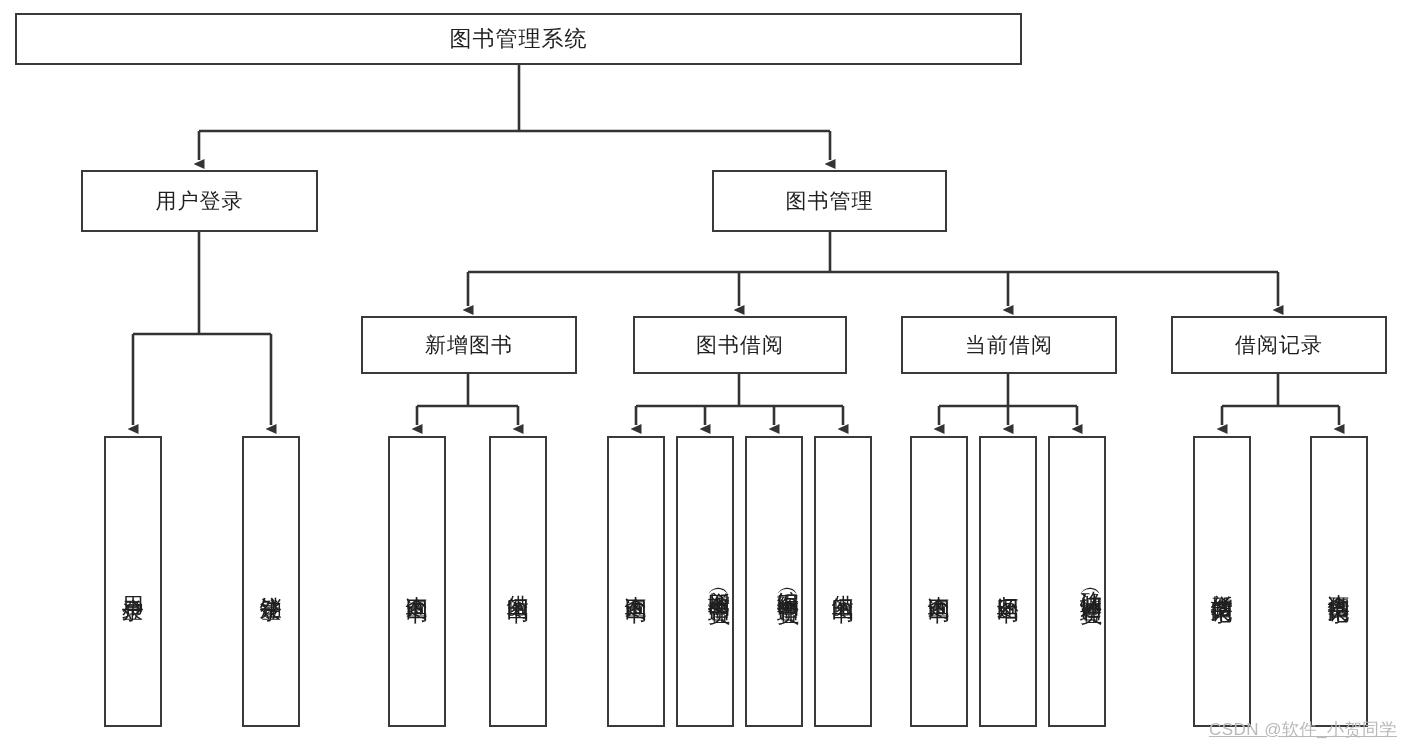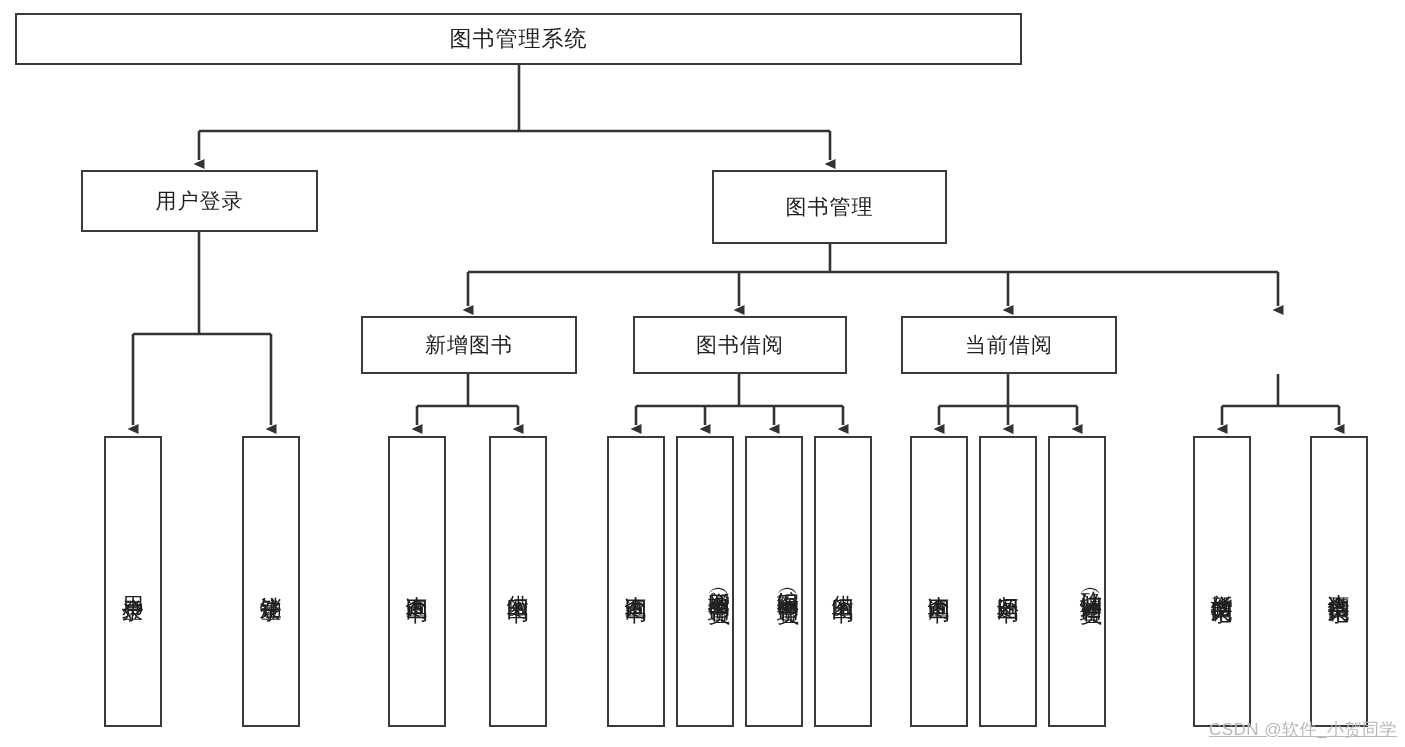--- a/index.html
+++ b/index.html
@@ -128,33 +128,36 @@
     </g>
   </svg>
 
   <div class="node horiz root" style="left:15px; top:13px; width:1007px; height:52px;">
     <span class="label">图书管理系统</span>
   </div>
 
   <div class="node horiz" style="left:81px; top:170px; width:237px; height:62px;">
     <span class="label">用户登录</span>
   </div>
-  <div class="node horiz" style="left:712px; top:170px; width:235px; height:74px;">
+  <div class="node horiz" style="left:712px; top:170px; width:235px; height:62px;">
     <span class="label">图书管理</span>
   </div>
 
   <div class="node horiz" style="left:361px; top:316px; width:216px; height:58px;">
     <span class="label">新增图书</span>
   </div>
   <div class="node horiz" style="left:633px; top:316px; width:214px; height:58px;">
     <span class="label">图书借阅</span>
   </div>
   <div class="node horiz" style="left:901px; top:316px; width:216px; height:58px;">
     <span class="label">当前借阅</span>
   </div>
+  <div class="node horiz" style="left:1171px; top:316px; width:216px; height:58px;">
+    <span class="label">借阅记录</span>
+  </div>
 
   <div class="node vert" style="left:104px; top:436px; width:58px; height:291px;">
     <span class="label">用户登录</span>
   </div>
   <div class="node vert" style="left:242px; top:436px; width:58px; height:291px;">
     <span class="label">注销登录</span>
   </div>
 
   <div class="node vert" style="left:388px; top:436px; width:58px; height:291px;">
     <span class="label">查询图书</span>

